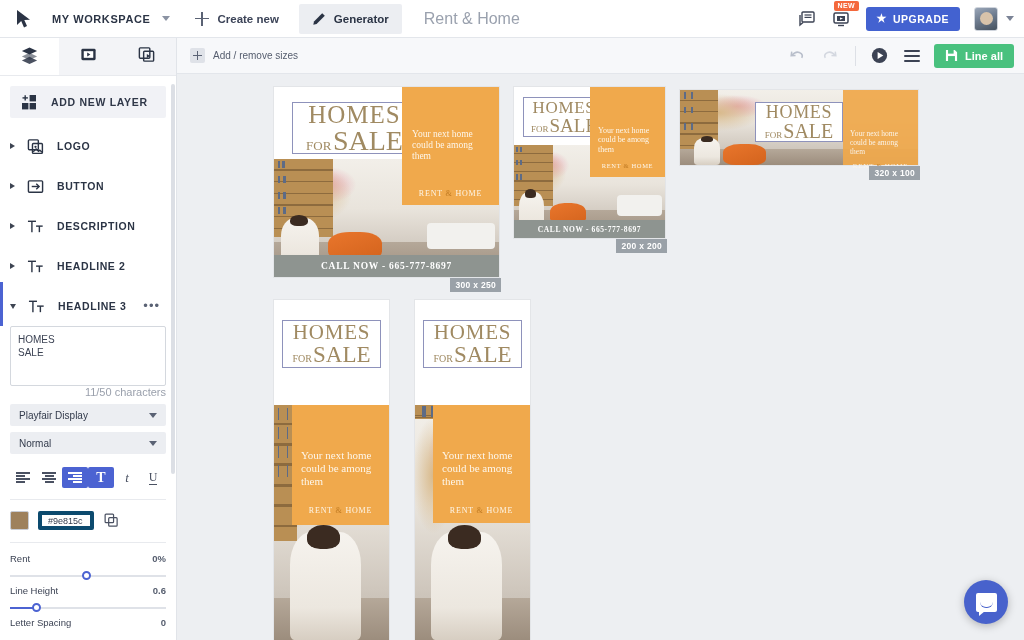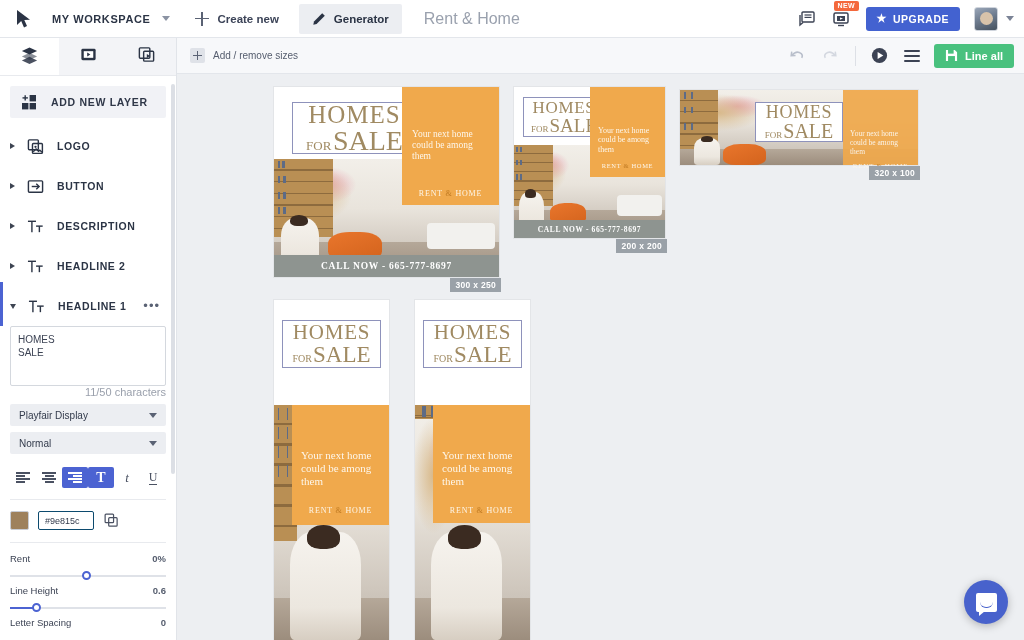--- a/index.html
+++ b/index.html
@@ -142,21 +142,21 @@
   .al-btn {
     width: 27px; height: 21px; display: flex; align-items: center; justify-content: center;
     border-radius: 2px; color: #4a5162;
   }
   .al-btn.on { background: #4c63d2; color: #fff; }
   .al-btn .ln { display:block; height:1.6px; background: currentColor; margin: 1.6px 0; }
 
   .color-row { display: flex; align-items: center; margin-top: 11px; }
   .swatch { width: 19px; height: 19px; border: 1px solid #c9cdd5; border-radius: 2px; }
   .hexfield {
-    margin-left: 9px; width: 56px; height: 19px; border: 1px solid #0c4a6e; border-radius: 2px;
+    margin-left: 9px; width: 56px; height: 19px; border: 4px solid #0c4a6e; border-radius: 2px;
     font-size: 9px; color: #333b4c; display: flex; align-items: center; padding-left: 6px;
     background: #fff;
   }
   .copy-ic { margin-left: 10px; display:flex; }
   .slider-sec { margin-top: 12px; border-top: 1px solid #e8eaee; padding-top: 10px; }
   .sl-head { display: flex; justify-content: space-between; font-size: 9.5px; color: #3c4354; }
   .sl-head .v { color: #555d6e; font-weight: 600; }
   .track { position: relative; height: 14px; margin-top: 5px; }
   .track .rail { position: absolute; top: 6px; left: 0; right: 0; height: 2px; background: #dfe2e8; }
   .track .fill { position: absolute; top: 6px; left: 0; height: 2px; background: #4c63d2; }
@@ -447,21 +447,21 @@
     <div class="layer-row selected">
       <span class="arrow-d"></span>
       <span class="layer-ic">
         <svg width="17" height="17" viewBox="0 0 18 18">
           <line x1="1" y1="3.5" x2="9.5" y2="3.5" stroke="#2b3445" stroke-width="1.5"></line>
           <line x1="5.2" y1="3.5" x2="5.2" y2="15" stroke="#2b3445" stroke-width="1.5"></line>
           <line x1="9.6" y1="8.6" x2="16.6" y2="8.6" stroke="#2b3445" stroke-width="1.5"></line>
           <line x1="13.1" y1="8.6" x2="13.1" y2="15" stroke="#2b3445" stroke-width="1.5"></line>
         </svg>
       </span>
-      <span class="layer-label">HEADLINE 1</span>
+      <span class="layer-label">HEADLINE 3</span>
       <span class="dots">•••</span>
     </div>
   </div>
 
   <div class="edit-panel">
     <div class="ta-box">HOMES
 SALE</div>
     <div class="char-count">11/50 characters</div>
 
     <div class="sel-box">

